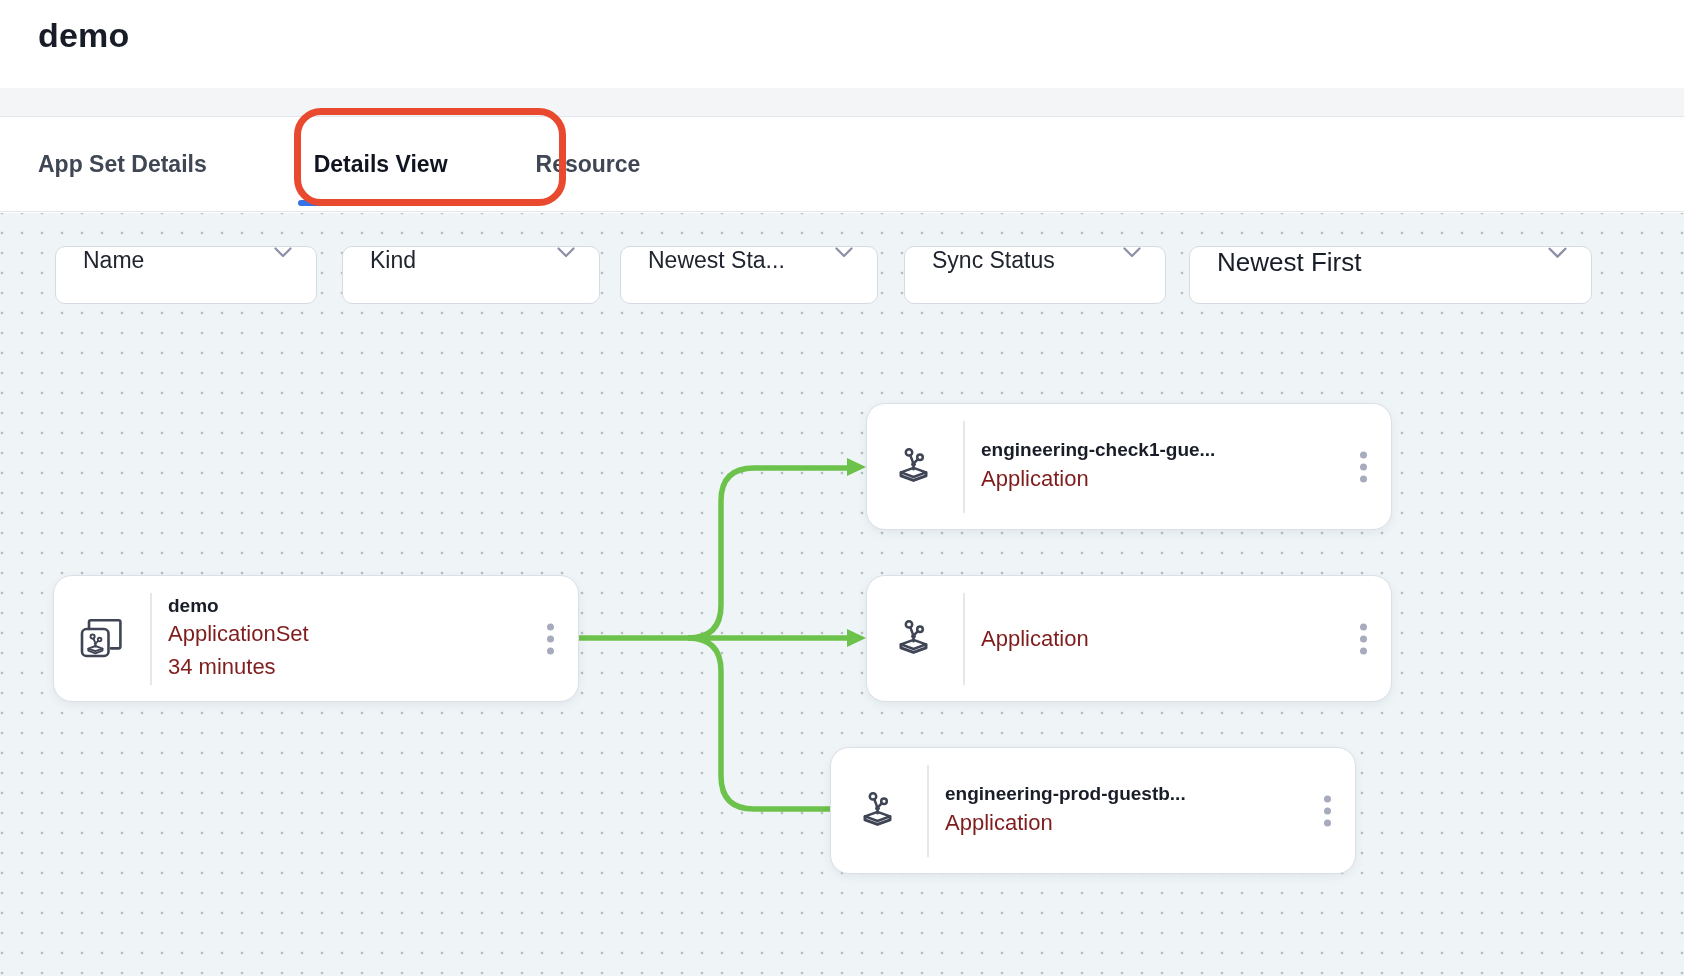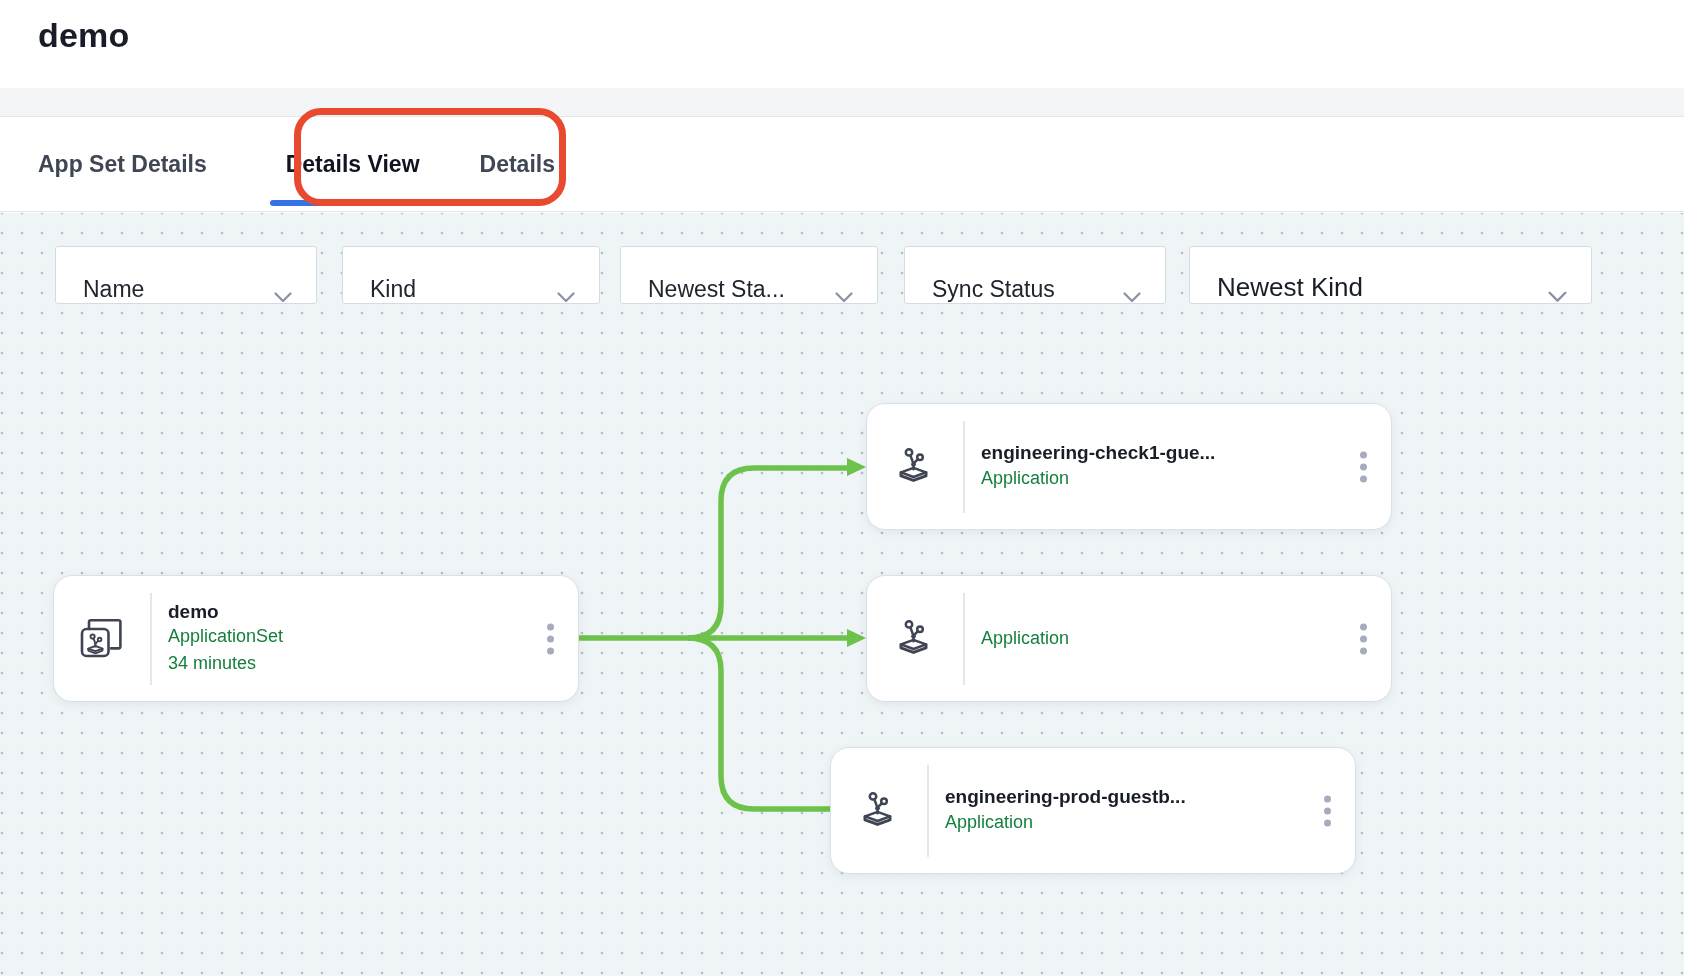--- a/index.html
+++ b/index.html
@@ -9,21 +9,21 @@
     font-family:"Liberation Sans",sans-serif;background:#ffffff;
   }
   
   .header{position:absolute;left:0;top:0;width:100%;height:88px;background:#ffffff;}
   .page-title{position:absolute;left:38px;top:16px;font-size:34px;font-weight:700;color:#171c26;letter-spacing:.2px;}
   .band{position:absolute;left:0;top:88px;width:100%;height:28px;background:#f3f5f7;}
   
   .tabs{
     position:absolute;left:0;top:116px;width:100%;height:96px;background:#ffffff;
     border-top:1px solid #e3e6ea;border-bottom:1px solid #e3e6ea;
-    display:flex;align-items:center;padding-left:38px;
+    display:flex;align-items:center;padding-left:38px;gap:28px;
   }
   .tab{position:relative;height:100%;display:flex;align-items:center;cursor:pointer;
     font-size:23px;font-weight:600;color:#3f4654;white-space:nowrap;}
   .tab.t2{margin-left:79px;}
   .tab.t3{margin-left:60px;}
   .tab.active{font-weight:700;color:#0f1420;}
   .tab .underline{
     position:absolute;left:-16px;right:-6px;bottom:5px;height:6px;border-radius:4px;
     background:#3572e6;
   }
@@ -35,21 +35,21 @@
   
   .canvas{
     position:absolute;left:0;top:213px;width:100%;height:763px;
     background-color:#eff5f7;
     background-image:radial-gradient(circle,#b3bec5 1.5px,rgba(0,0,0,0) 1.6px);
     background-size:20px 20px;background-position:12px 10px;
   }
   
   .dd{
     position:absolute;top:33px;height:58px;background:#ffffff;
-    border:1px solid #d6dbe3;border-radius:3px;display:flex;align-items:flex-end;
+    border:1px solid #d6dbe3;border-radius:10px;display:flex;align-items:flex-start;
     justify-content:space-between;padding:0 24px 0 27px;cursor:pointer;
     color:#20252f;font-size:23px;font-weight:500;
   }
   .dd .chev{display:flex;color:#8c90a6;}
   .dd1{left:55px;width:262px;}
   .dd2{left:342px;width:258px;gap:8px;}
   .dd3{left:620px;width:258px;}
   .dd4{left:904px;width:262px;}
   .dd5{left:1189px;width:403px;font-size:26px;font-weight:500;color:#181d27;}
   
@@ -58,21 +58,21 @@
   .node{
     position:absolute;width:526px;height:127px;background:#ffffff;
     border:1.5px solid #dbdfe8;border-radius:19px;
     box-shadow:0 3px 10px rgba(30,40,70,.07);
     display:flex;align-items:center;cursor:pointer;
   }
   .node .iconbox{width:96px;display:flex;align-items:center;justify-content:center;flex:0 0 auto;}
   .node .divider{width:2px;height:92px;background:#e5e7ed;flex:0 0 auto;}
   .node .textcol{padding-left:16px;min-width:0;}
   .node .n-title{font-size:19px;font-weight:600;color:#181d27;line-height:1.25;white-space:nowrap;}
-  .node .n-sub{font-size:18px;color:#15803d;line-height:1.5;white-space:nowrap;}
+  .node .n-sub{font-size:22px;color:#7f1d1d;line-height:1.5;white-space:nowrap;}
   .kebab{
     position:absolute;right:18px;top:50%;transform:translateY(-50%);
     display:flex;flex-direction:column;gap:5px;padding:6px;cursor:pointer;
   }
   .kebab i{width:7px;height:7px;border-radius:50%;background:#a6abbd;display:block;}
   .root-node{left:53px;top:362px;}
   .child-node.c0{left:866px;top:190px;}
   .child-node.c1{left:866px;top:362px;}
   .child-node.c2{left:830px;top:534px;}
 </style>
@@ -88,21 +88,21 @@
 
   <nav class="tabs">
     <div class="tab t1">
       <span>App Set Details</span>
     </div>
     <div class="tab t2 active">
       <span>Details View</span>
       <span class="underline"></span>
     </div>
     <div class="tab t3">
-      <span>Details</span>
+      <span>Resource</span>
     </div>
   </nav>
 
   <div class="canvas">
 
     <div class="dd dd1">
       <span>Name</span>
       <span class="chev">
         <svg width="18" height="11" viewBox="0 0 18 11">
             <path d="M1.5 1.5 L9 9 L16.5 1.5" fill="none" stroke="currentColor" stroke-width="2.2" stroke-linecap="round" stroke-linejoin="round"></path>
@@ -127,21 +127,21 @@
     </div>
     <div class="dd dd4">
       <span>Sync Status</span>
       <span class="chev">
         <svg width="18" height="11" viewBox="0 0 18 11">
             <path d="M1.5 1.5 L9 9 L16.5 1.5" fill="none" stroke="currentColor" stroke-width="2.2" stroke-linecap="round" stroke-linejoin="round"></path>
           </svg>
       </span>
     </div>
     <div class="dd dd5">
-      <span>Newest Kind</span>
+      <span>Newest First</span>
       <span class="chev">
         <svg width="19" height="12" viewBox="0 0 18 11">
             <path d="M1.5 1.5 L9 9 L16.5 1.5" fill="none" stroke="currentColor" stroke-width="2.2" stroke-linecap="round" stroke-linejoin="round"></path>
           </svg>
       </span>
     </div>
 
     <svg class="edges" viewBox="0 0 1684 763">
       <g stroke="#6cc24a" stroke-width="5.5" fill="none" stroke-linecap="butt">
         <path d="M 579,425 H 850"></path>

